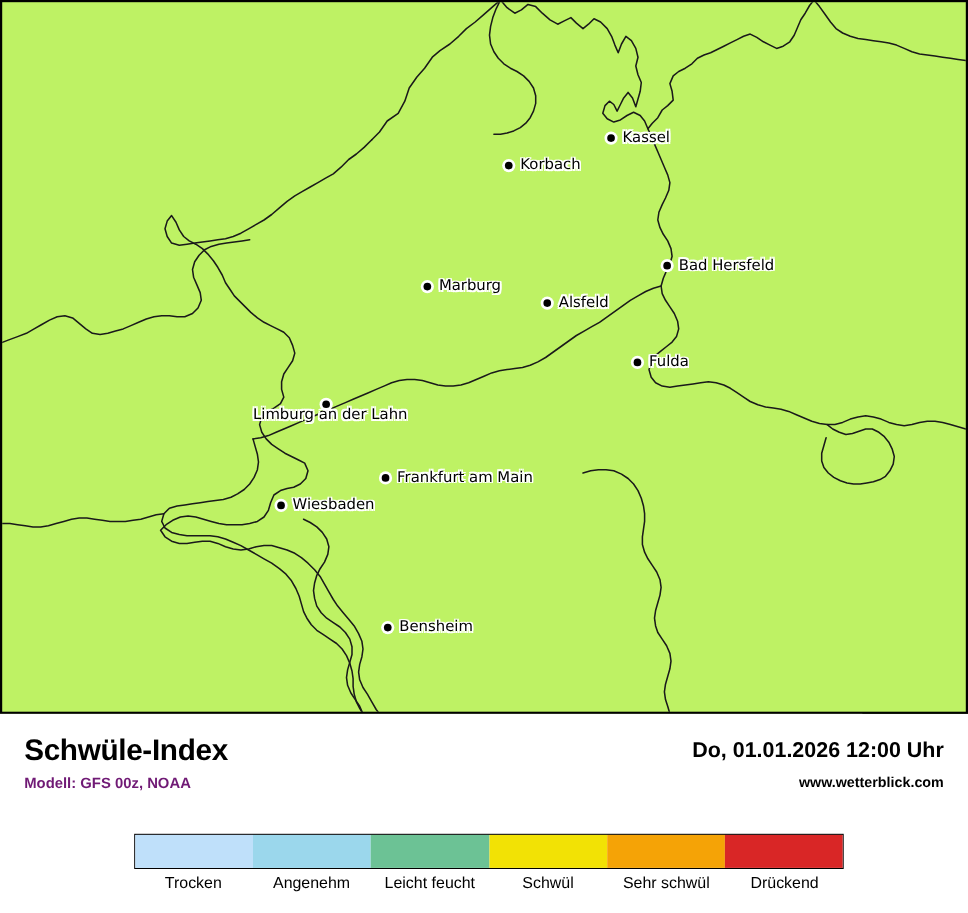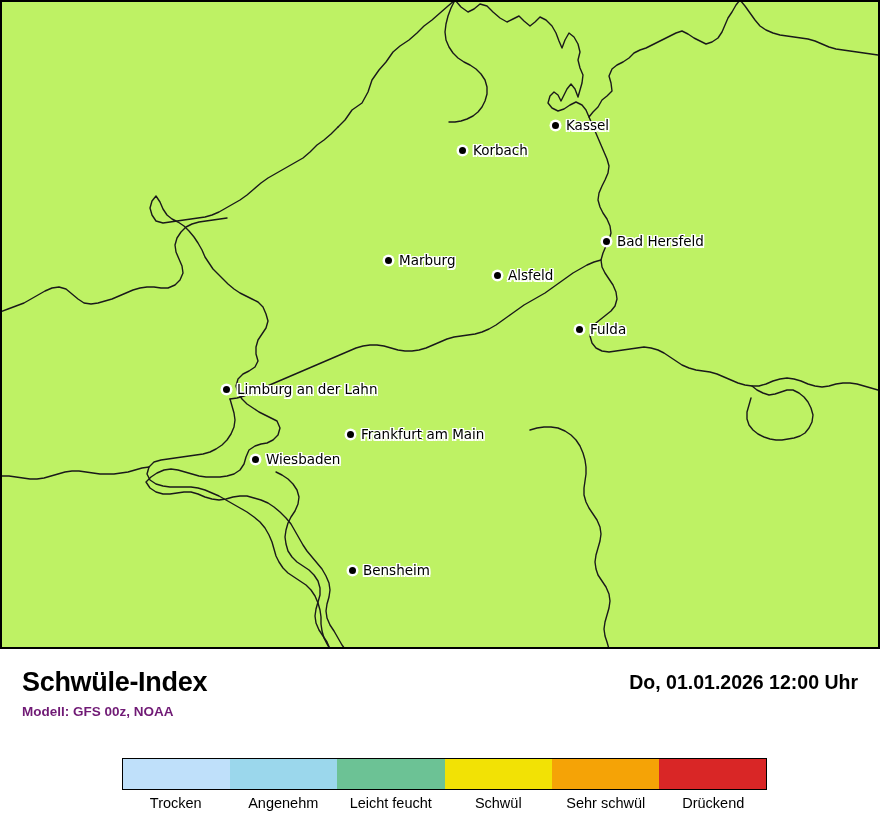--- a/index.html
+++ b/index.html
@@ -327,21 +327,21 @@
       <span class="city-label">Marburg</span>
     </div>
     <div class="city" style="left:492px; top:267px;">
       <span class="city-dot"></span>
       <span class="city-label">Alsfeld</span>
     </div>
     <div class="city" style="left:574px; top:321px;">
       <span class="city-dot"></span>
       <span class="city-label">Fulda</span>
     </div>
-    <div class="city" style="left:221px; top:381px;">
+    <div class="city" style="left:221px; top:362px;flex-direction:column;">
       <span class="city-dot"></span>
       <span class="city-label">Limburg an der Lahn</span>
     </div>
     <div class="city" style="left:345px; top:426px;">
       <span class="city-dot"></span>
       <span class="city-label">Frankfurt am Main</span>
     </div>
     <div class="city" style="left:250px; top:451px;">
       <span class="city-dot"></span>
       <span class="city-label">Wiesbaden</span>
@@ -355,20 +355,21 @@
 
   <div id="footer">
 
     <div id="title-row">
       <div id="title-left">
         <div id="main-title">Schwüle-Index</div>
         <div id="model-line">Modell: GFS 00z, NOAA</div>
       </div>
       <div id="title-right">
         <div id="datetime-text">Do, 01.01.2026 12:00 Uhr</div>
+        <div id="site-url">www.wetterblick.com</div>
       </div>
     </div>
 
     <div id="legend">
       <div id="legend-bar">
         <div class="legend-swatch" style="background:#bfe0fa;"></div>
         <div class="legend-swatch" style="background:#9bd7ec;"></div>
         <div class="legend-swatch" style="background:#6cc295;"></div>
         <div class="legend-swatch" style="background:#f2e205;"></div>
         <div class="legend-swatch" style="background:#f5a306;"></div>

